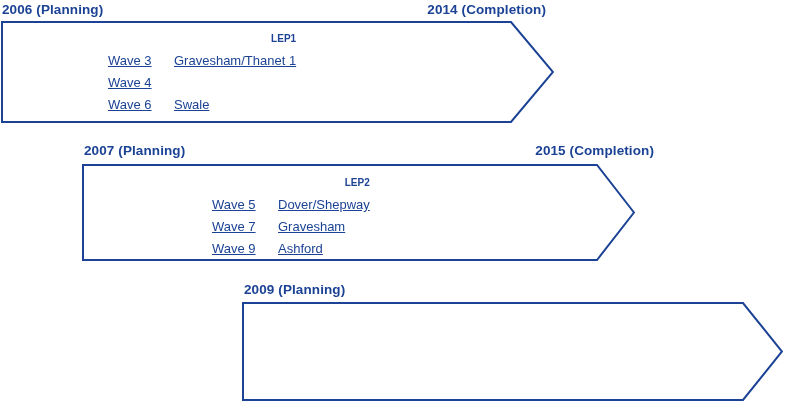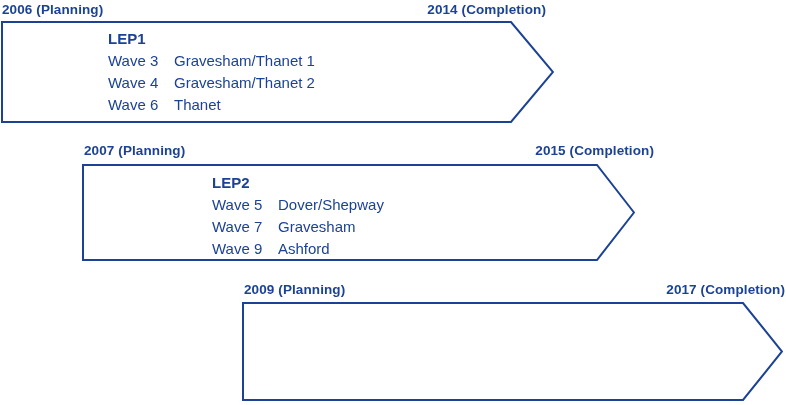--- a/index.html
+++ b/index.html
@@ -22,26 +22,27 @@
   .year-label.completion { text-align: right; margin-left: 8px; }
   .arrow-svg { position: absolute; display: block; }
   .arrow-shape {
     fill: #ffffff;
     stroke: var(--brand_blue, #1B4294);
     stroke-width: 2;
     stroke-linejoin: miter;
   }
   .lep-content { position: absolute; }
   .lep-title {
-    font-size: 15px;
+    font-size: 10px;
     font-weight: bold;
     line-height: 22px;
     white-space: nowrap;
+    text-align: right;
   }
-  .wave-row { display: flex; line-height: 22px; font-size: 15px; }
+  .wave-row { display: flex; line-height: 22px; font-size: 13px; text-decoration: underline; }
   .wave-label { width: 66px; flex: 0 0 66px; white-space: nowrap; }
   .wave-area { white-space: nowrap; }
 </style>
 </head>
 <body>
 
 <div class="canvas">
 
   <div class="year-label" style="left:2px; top:2px;">2006 (Planning)</div>
   <div class="year-label completion" style="right:240px; top:2px;">2014 (Completion)</div>
@@ -51,25 +52,24 @@
   </svg>
 
   <div class="lep-content" style="left:108px; top:28px;">
     <div class="lep-title">LEP1</div>
     <div class="wave-row">
       <span class="wave-label">Wave 3</span>
       <span class="wave-area">Gravesham/Thanet 1</span>
     </div>
     <div class="wave-row">
       <span class="wave-label">Wave 4</span>
-      <span class="wave-area">Gravesham/Thanet 2</span>
     </div>
     <div class="wave-row">
       <span class="wave-label">Wave 6</span>
-      <span class="wave-area">Thanet</span>
+      <span class="wave-area">Swale</span>
     </div>
   </div>
 
   <div class="year-label" style="left:84px; top:143px;">2007 (Planning)</div>
   <div class="year-label completion" style="right:132px; top:143px;">2015 (Completion)</div>
 
   <svg class="arrow-svg" style="left:82px; top:164px;" width="553" height="97" viewBox="0 0 553 97">
     <polygon class="arrow-shape" points="1,1 515,1 552,48.5 515,96 1,96"></polygon>
   </svg>
 
@@ -83,20 +83,19 @@
       <span class="wave-label">Wave 7</span>
       <span class="wave-area">Gravesham</span>
     </div>
     <div class="wave-row">
       <span class="wave-label">Wave 9</span>
       <span class="wave-area">Ashford</span>
     </div>
   </div>
 
   <div class="year-label" style="left:244px; top:282px;">2009 (Planning)</div>
-  <div class="year-label completion" style="right:1px; top:282px;">2017 (Completion)</div>
 
   <svg class="arrow-svg" style="left:242px; top:302px;" width="541" height="99" viewBox="0 0 541 99">
     <polygon class="arrow-shape" points="1,1 501,1 540,49.5 501,98 1,98"></polygon>
   </svg>
 
 
 </div>
 
 </body></html>

